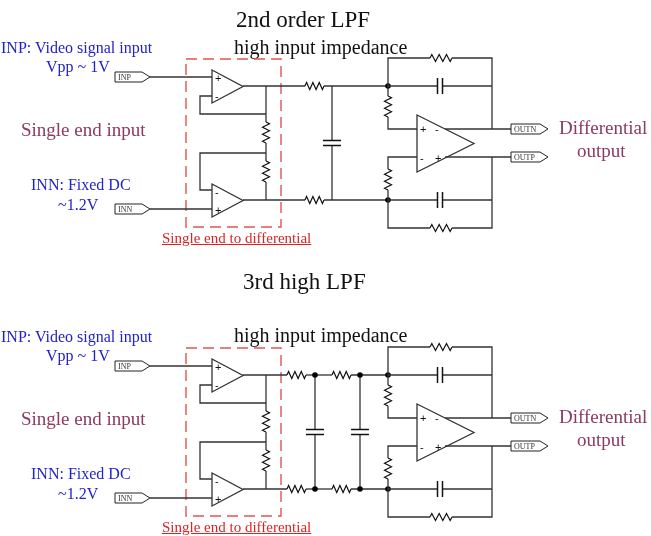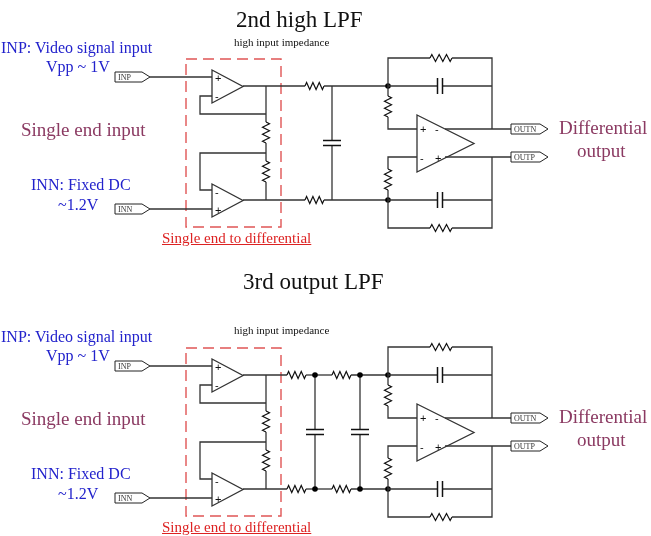--- a/index.html
+++ b/index.html
@@ -1,40 +1,40 @@
 <!DOCTYPE html>
 <html><head>
 <meta charset="utf-8">
 <style>
   html, body { margin: 0; padding: 0; background: #ffffff; }
   body { width: 651px; height: 536px; position: relative; overflow: hidden; font-family: "Liberation Serif", "DejaVu Serif", serif; }
   #canvas { position: absolute; left: 0; top: 0; }
   .txt { position: absolute; white-space: nowrap; line-height: 1; }
   .title { font-size: 23px; color: #111; }
-  .sub { font-size: 11px; color: #111; }
+  .sub { font-size: 20px; color: #111; }
   .blue { font-size: 16px; color: #2222cc; text-align: right; }
   .maroon { font-size: 19px; color: #8b3a62; text-align: center; }
   .red { font-size: 15px; color: #dd2222; text-decoration: underline; }
   .flag-text { font-family: "Liberation Serif", serif; font-size: 8px; fill: #333; }
 </style>
 </head>
 <body>
 
-<div class="txt title" style="left:236px; top:8px;">2nd high LPF</div>
+<div class="txt title" style="left:236px; top:8px;">2nd order LPF</div>
 <div class="txt sub" style="left:234px; top:37px;">high input impedance</div>
 <div class="txt blue" style="left:1px; top:40px;">INP: Video signal input</div>
 <div class="txt blue" style="left:46px; top:59px;">Vpp ~ 1V</div>
 <div class="txt maroon" style="left:21px; top:120px;">Single end input</div>
 <div class="txt blue" style="left:31px; top:177px;">INN: Fixed DC</div>
 <div class="txt blue" style="left:58px; top:197px;">~1.2V</div>
 <div class="txt red" style="left:162px; top:231px;">Single end to differential</div>
 <div class="txt maroon" style="left:559px; top:118px;">Differential</div>
 <div class="txt maroon" style="left:577px; top:141px;">output</div>
 
-<div class="txt title" style="left:243px; top:270px;">3rd output LPF</div>
+<div class="txt title" style="left:243px; top:270px;">3rd high LPF</div>
 <div class="txt sub" style="left:234px; top:325px;">high input impedance</div>
 <div class="txt blue" style="left:1px; top:329px;">INP: Video signal input</div>
 <div class="txt blue" style="left:46px; top:348px;">Vpp ~ 1V</div>
 <div class="txt maroon" style="left:21px; top:409px;">Single end input</div>
 <div class="txt blue" style="left:31px; top:466px;">INN: Fixed DC</div>
 <div class="txt blue" style="left:58px; top:486px;">~1.2V</div>
 <div class="txt red" style="left:162px; top:520px;">Single end to differential</div>
 <div class="txt maroon" style="left:559px; top:407px;">Differential</div>
 <div class="txt maroon" style="left:577px; top:430px;">output</div>
 

